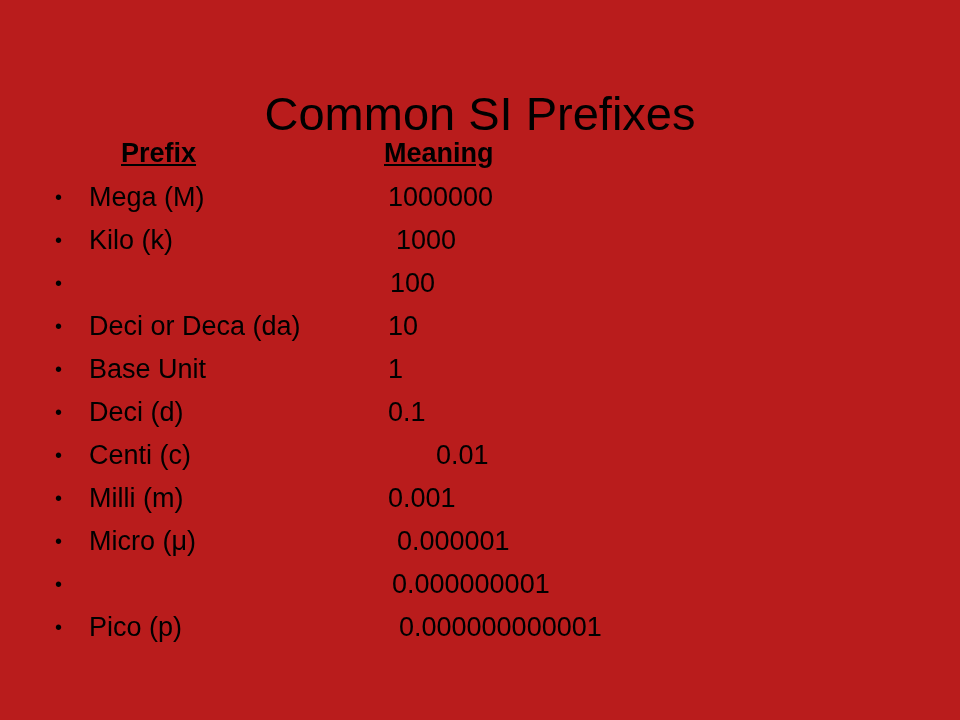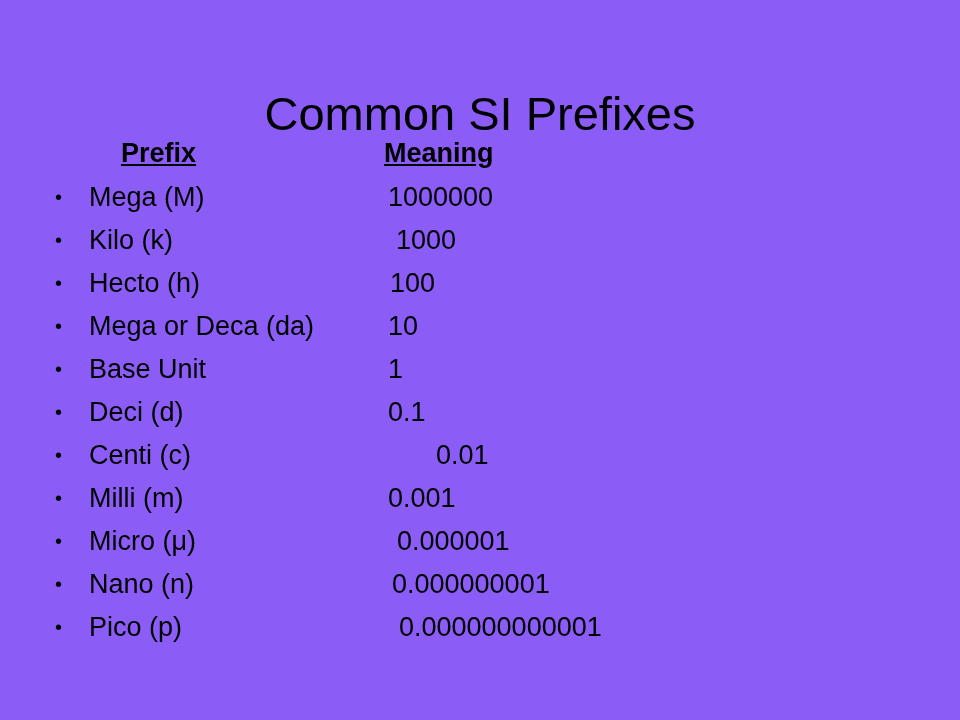--- a/index.html
+++ b/index.html
@@ -14,21 +14,21 @@
     font-family: "Liberation Sans", "DejaVu Sans", sans-serif;
     color: #000000;
     overflow: hidden;
     position: relative;
     -webkit-font-smoothing: antialiased;
   }
 
   .slide {
     position: absolute;
     inset: 0;
-    background: #8b5cf6;
+    background: #b91c1c;
   }
 
   
   .slide-title {
     position: absolute;
     left: 0;
     top: 58px;
     width: 960px;
     text-align: center;
     font-size: 47px;
@@ -123,26 +123,25 @@
           <span class="row-name">Mega (M)</span>
           <span class="row-value" style="left: 388px;">1000000</span>
         </li>
         <li class="prefix-row">
           <span class="row-bullet">•</span>
           <span class="row-name">Kilo (k)</span>
           <span class="row-value" style="left: 396px;">1000</span>
         </li>
         <li class="prefix-row">
           <span class="row-bullet">•</span>
-          <span class="row-name">Hecto (h)</span>
           <span class="row-value" style="left: 390px;">100</span>
         </li>
         <li class="prefix-row">
           <span class="row-bullet">•</span>
-          <span class="row-name">Mega or Deca (da)</span>
+          <span class="row-name">Deci or Deca (da)</span>
           <span class="row-value" style="left: 388px;">10</span>
         </li>
         <li class="prefix-row">
           <span class="row-bullet">•</span>
           <span class="row-name">Base Unit</span>
           <span class="row-value" style="left: 388px;">1</span>
         </li>
         <li class="prefix-row">
           <span class="row-bullet">•</span>
           <span class="row-name">Deci (d)</span>
@@ -158,21 +157,20 @@
           <span class="row-name">Milli (m)</span>
           <span class="row-value" style="left: 388px;">0.001</span>
         </li>
         <li class="prefix-row">
           <span class="row-bullet">•</span>
           <span class="row-name">Micro (μ)</span>
           <span class="row-value" style="left: 397px;">0.000001</span>
         </li>
         <li class="prefix-row">
           <span class="row-bullet">•</span>
-          <span class="row-name">Nano (n)</span>
           <span class="row-value" style="left: 392px;">0.000000001</span>
         </li>
         <li class="prefix-row">
           <span class="row-bullet">•</span>
           <span class="row-name">Pico (p)</span>
           <span class="row-value" style="left: 399px;">0.000000000001</span>
         </li>
       </ul>
 
   </div>

